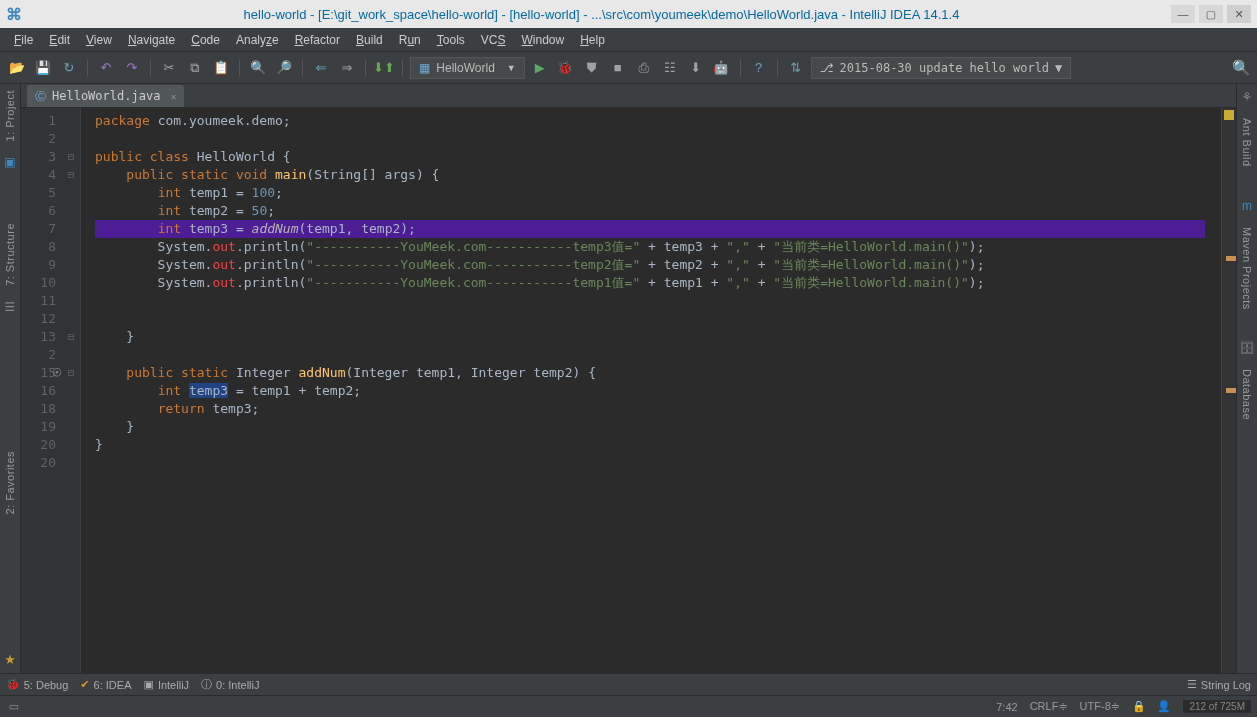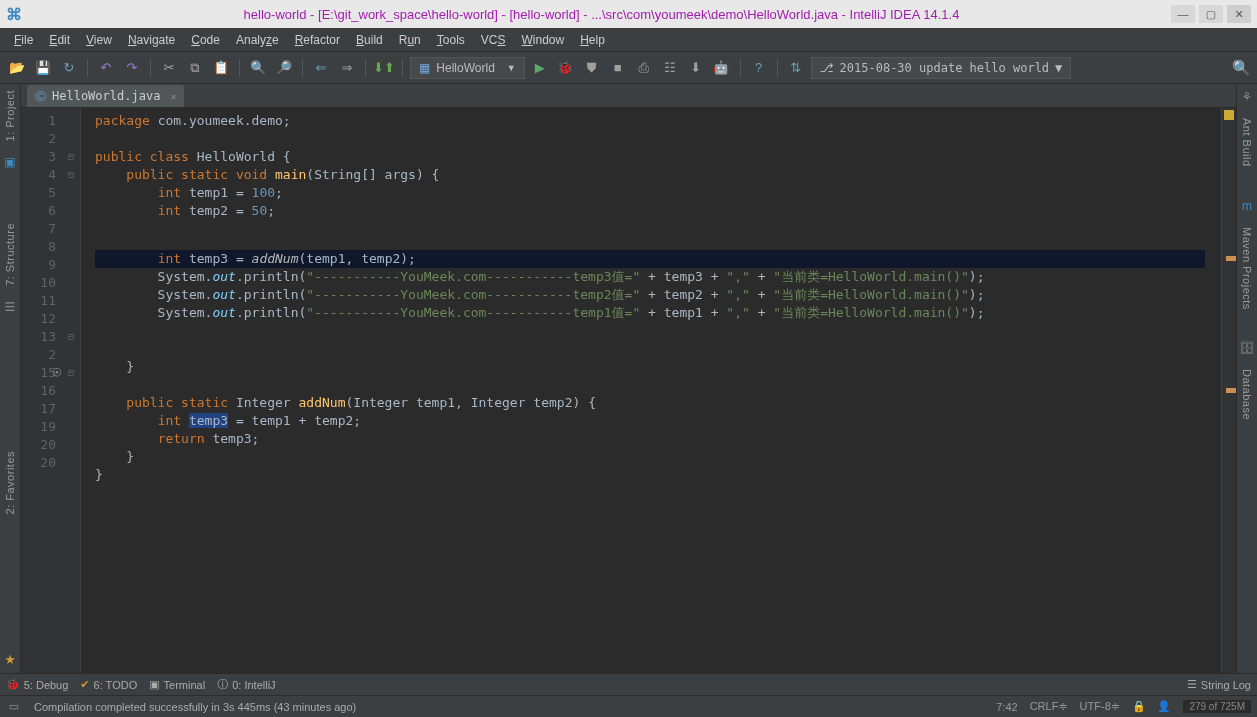--- a/index.html
+++ b/index.html
@@ -18,21 +18,21 @@
   .title-bar {
     height: 28px;
     background: #e8e8e8;
     color: #333;
     display: flex;
     align-items: center;
     padding: 0 6px;
     font-size: 13px;
   }
   .title-bar .logo { color:#3b88c3; font-weight:bold; margin-right:10px; font-size:16px; }
-  .title-bar .title-text { flex:1; text-align:center; color:#a21caf; }
+  .title-bar .title-text { flex:1; text-align:center; color:#0369a1; }
   .title-bar .win-controls { display:flex; gap:4px; margin-left:auto; }
   .title-bar .win-btn {
     width: 24px; height: 18px; background:#d8d8d8; display:flex;
     align-items:center; justify-content:center; font-size:11px; color:#555;
   }
   .title-bar .win-btn.close { background:#cfcfcf; }
   
   .menu-bar {
     height: 24px;
     background: #3c3f41;
@@ -157,28 +157,28 @@
     font-family:"Consolas", monospace;
     font-size:13px;
     line-height:18px;
     padding:4px 16px 4px 14px;
     white-space:pre;
     color:#a9b7c6;
     position:relative;
     border-right:1px solid #444;
   }
   .code-area .line { height:18px; }
-  .code-area .hl-line { background:#0f172a;margin-top:30px; }
+  .code-area .hl-line { background:#4c1d95; }
   .kw { color:#cc7832; }
   .pkg { color:#a9b7c6; }
   .cls { color:#a9b7c6; }
   .meth { color:#ffc66d; }
   .num { color:#6897bb; }
   .str { color:#6a8759; }
-  .itfield { color:#7dd3fc; font-style:italic; }
+  .itfield { color:#ef4444; }
   .call-it { color:#b8b8b8; font-style:italic; }
   .highlight-box { background:#214283; }
   .punc { color:#a9b7c6; }
   .overview-ruler {
     width:14px;
     background:#313335;
     position:relative;
   }
   .ov-mark { position:absolute; right:0; width:10px; height:5px; }
   .ov-warn { background:#cc8f52; }
@@ -321,21 +321,21 @@
           <div>7</div>
           <div>8</div>
           <div>9</div>
           <div>10</div>
           <div>11</div>
           <div>12</div>
           <div>13</div>
           <div>2</div>
           <div>15</div>
           <div>16</div>
-          <div>17</div>
+          <div>18</div>
           <div>19</div>
           <div>20</div>
           <div>20</div>
           <div class="fold-mark" style="top: 40px;">⊟</div>
           <div class="fold-mark" style="top: 58px;">⊟</div>
           <div class="fold-mark" style="top: 220px;">⊟</div>
           <div class="fold-mark" style="top: 256px;">⊟</div>
           <div class="fold-mark" style="top: 256px; right: 18px; color: rgb(128, 128, 128);">⦿</div>
         </div>
       <div class="code-area" id="code"><div class="line"><span class="kw">package</span> <span class="pkg">com.youmeek.demo</span><span class="punc">;</span></div><div class="line"></div><div class="line"><span class="kw">public class</span> <span class="cls">HelloWorld</span> <span class="punc">{</span></div><div class="line">    <span class="kw">public static void</span> <span class="meth">main</span><span class="punc">(</span>String[] args<span class="punc">)</span> <span class="punc">{</span></div><div class="line">        <span class="kw">int</span> temp1 = <span class="num">100</span><span class="punc">;</span></div><div class="line">        <span class="kw">int</span> temp2 = <span class="num">50</span><span class="punc">;</span></div><div class="line hl-line">        <span class="kw">int</span> temp3 = <span class="call-it">addNum</span><span class="punc">(</span>temp1, temp2<span class="punc">);</span></div><div class="line">        System.<span class="itfield">out</span>.println(<span class="str">"-----------YouMeek.com-----------temp3值="</span> + temp3 + <span class="str">","</span> + <span class="str">"当前类=HelloWorld.main()"</span>);</div><div class="line">        System.<span class="itfield">out</span>.println(<span class="str">"-----------YouMeek.com-----------temp2值="</span> + temp2 + <span class="str">","</span> + <span class="str">"当前类=HelloWorld.main()"</span>);</div><div class="line">        System.<span class="itfield">out</span>.println(<span class="str">"-----------YouMeek.com-----------temp1值="</span> + temp1 + <span class="str">","</span> + <span class="str">"当前类=HelloWorld.main()"</span>);</div><div class="line"></div><div class="line"></div><div class="line">    <span class="punc">}</span></div><div class="line"></div><div class="line">    <span class="kw">public static</span> Integer <span class="meth">addNum</span><span class="punc">(</span>Integer temp1, Integer temp2<span class="punc">)</span> <span class="punc">{</span></div><div class="line">        <span class="kw">int</span> <span class="highlight-box">temp3</span> = temp1 + temp2<span class="punc">;</span></div><div class="line">        <span class="kw">return</span> temp3<span class="punc">;</span></div><div class="line">    <span class="punc">}</span></div><div class="line"><span class="punc">}</span></div><div class="line"></div></div>
@@ -357,40 +357,39 @@
   </div>
 </div>
 
 <div class="bottom-tools">
   <span class="bt-item">
     <span class="ico" style="color:#59a869">🐞</span>
     <span>5: Debug</span>
   </span>
   <span class="bt-item">
     <span class="ico" style="color:#cc9933">✔</span>
-    <span>6: TODO</span>
+    <span>6: IDEA</span>
   </span>
   <span class="bt-item">
     <span class="ico">▣</span>
-    <span>Terminal</span>
+    <span>IntelliJ</span>
   </span>
   <span class="bt-item">
     <span class="ico">ⓘ</span>
     <span>0: IntelliJ</span>
   </span>
   <span class="spacer"></span>
   <span class="bt-item">
     <span class="ico">☰</span>
     <span>String Log</span>
   </span>
 </div>
 
 <div class="status-bar">
   <span class="icon-box">▭</span>
-  <span>Compilation completed successfully in 3s 445ms (43 minutes ago)</span>
   <span class="spacer"></span>
   <span class="metric">7:42</span>
   <span class="metric"><span>CRLF</span>≑</span>
   <span class="metric"><span>UTF-8</span>≑</span>
   <span class="metric">🔒</span>
   <span class="metric">👤</span>
-  <span class="mem">279 of 725M</span>
+  <span class="mem">212 of 725M</span>
 </div>
 
 </body></html>

